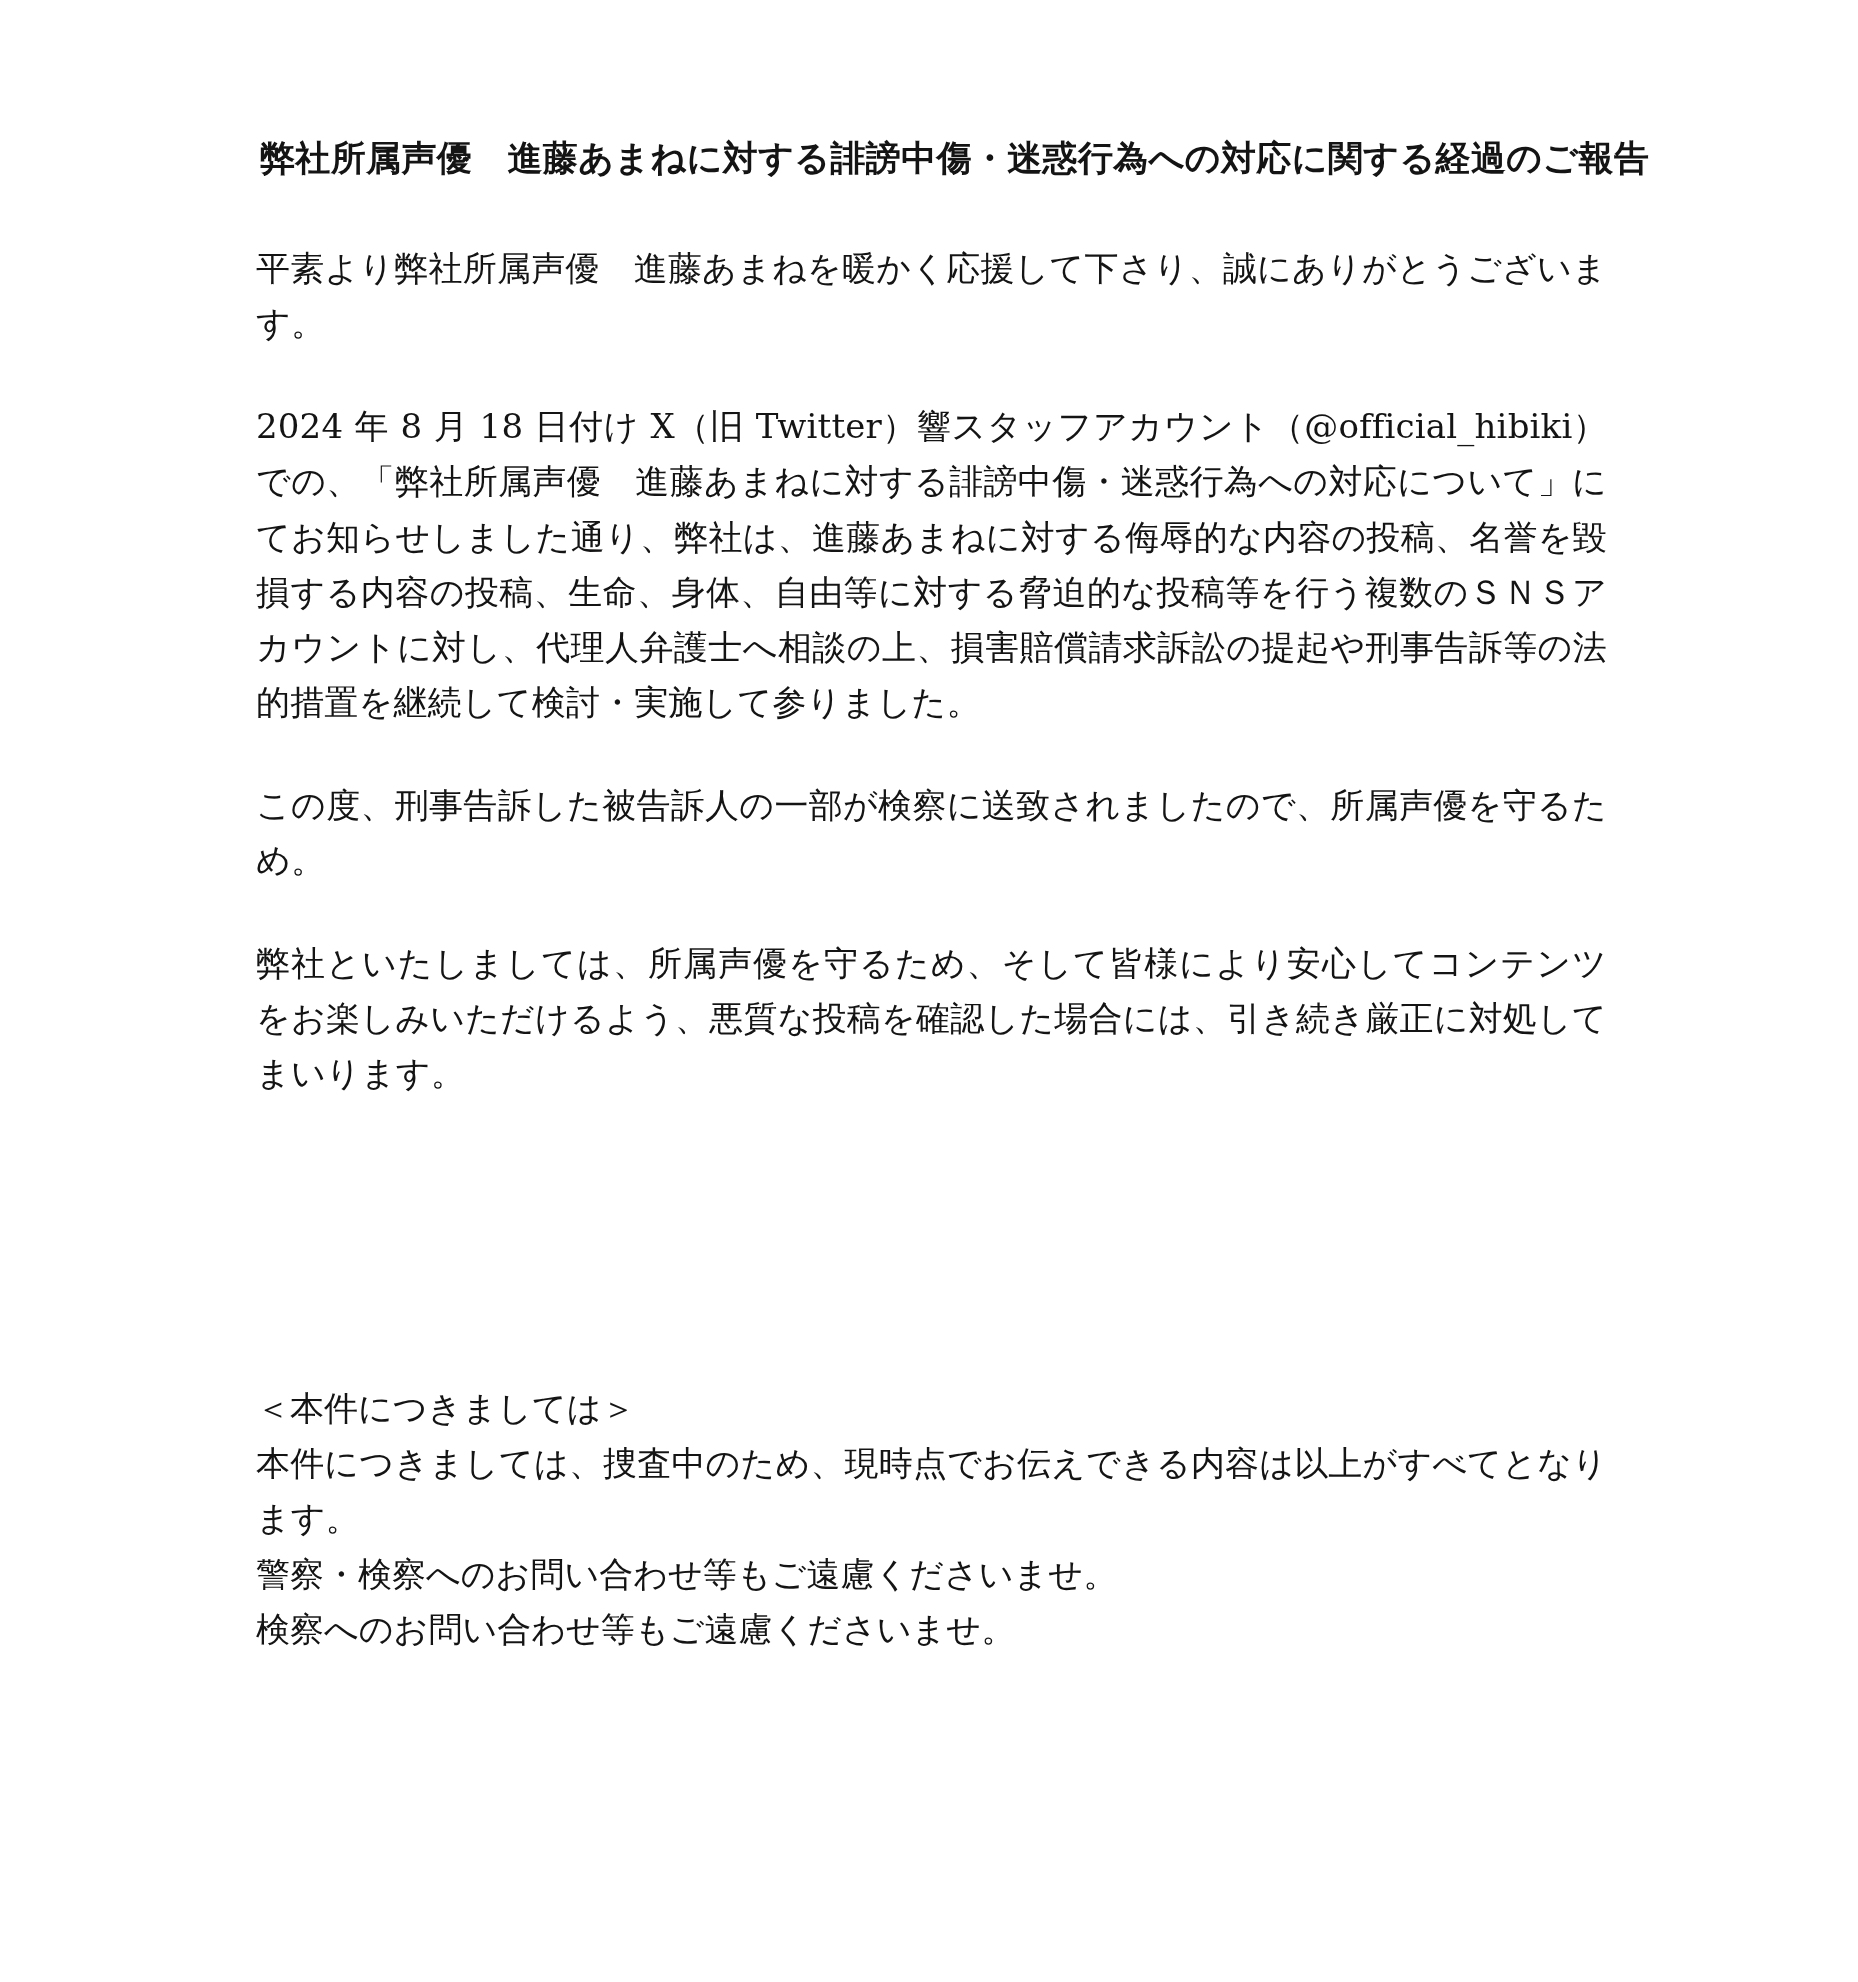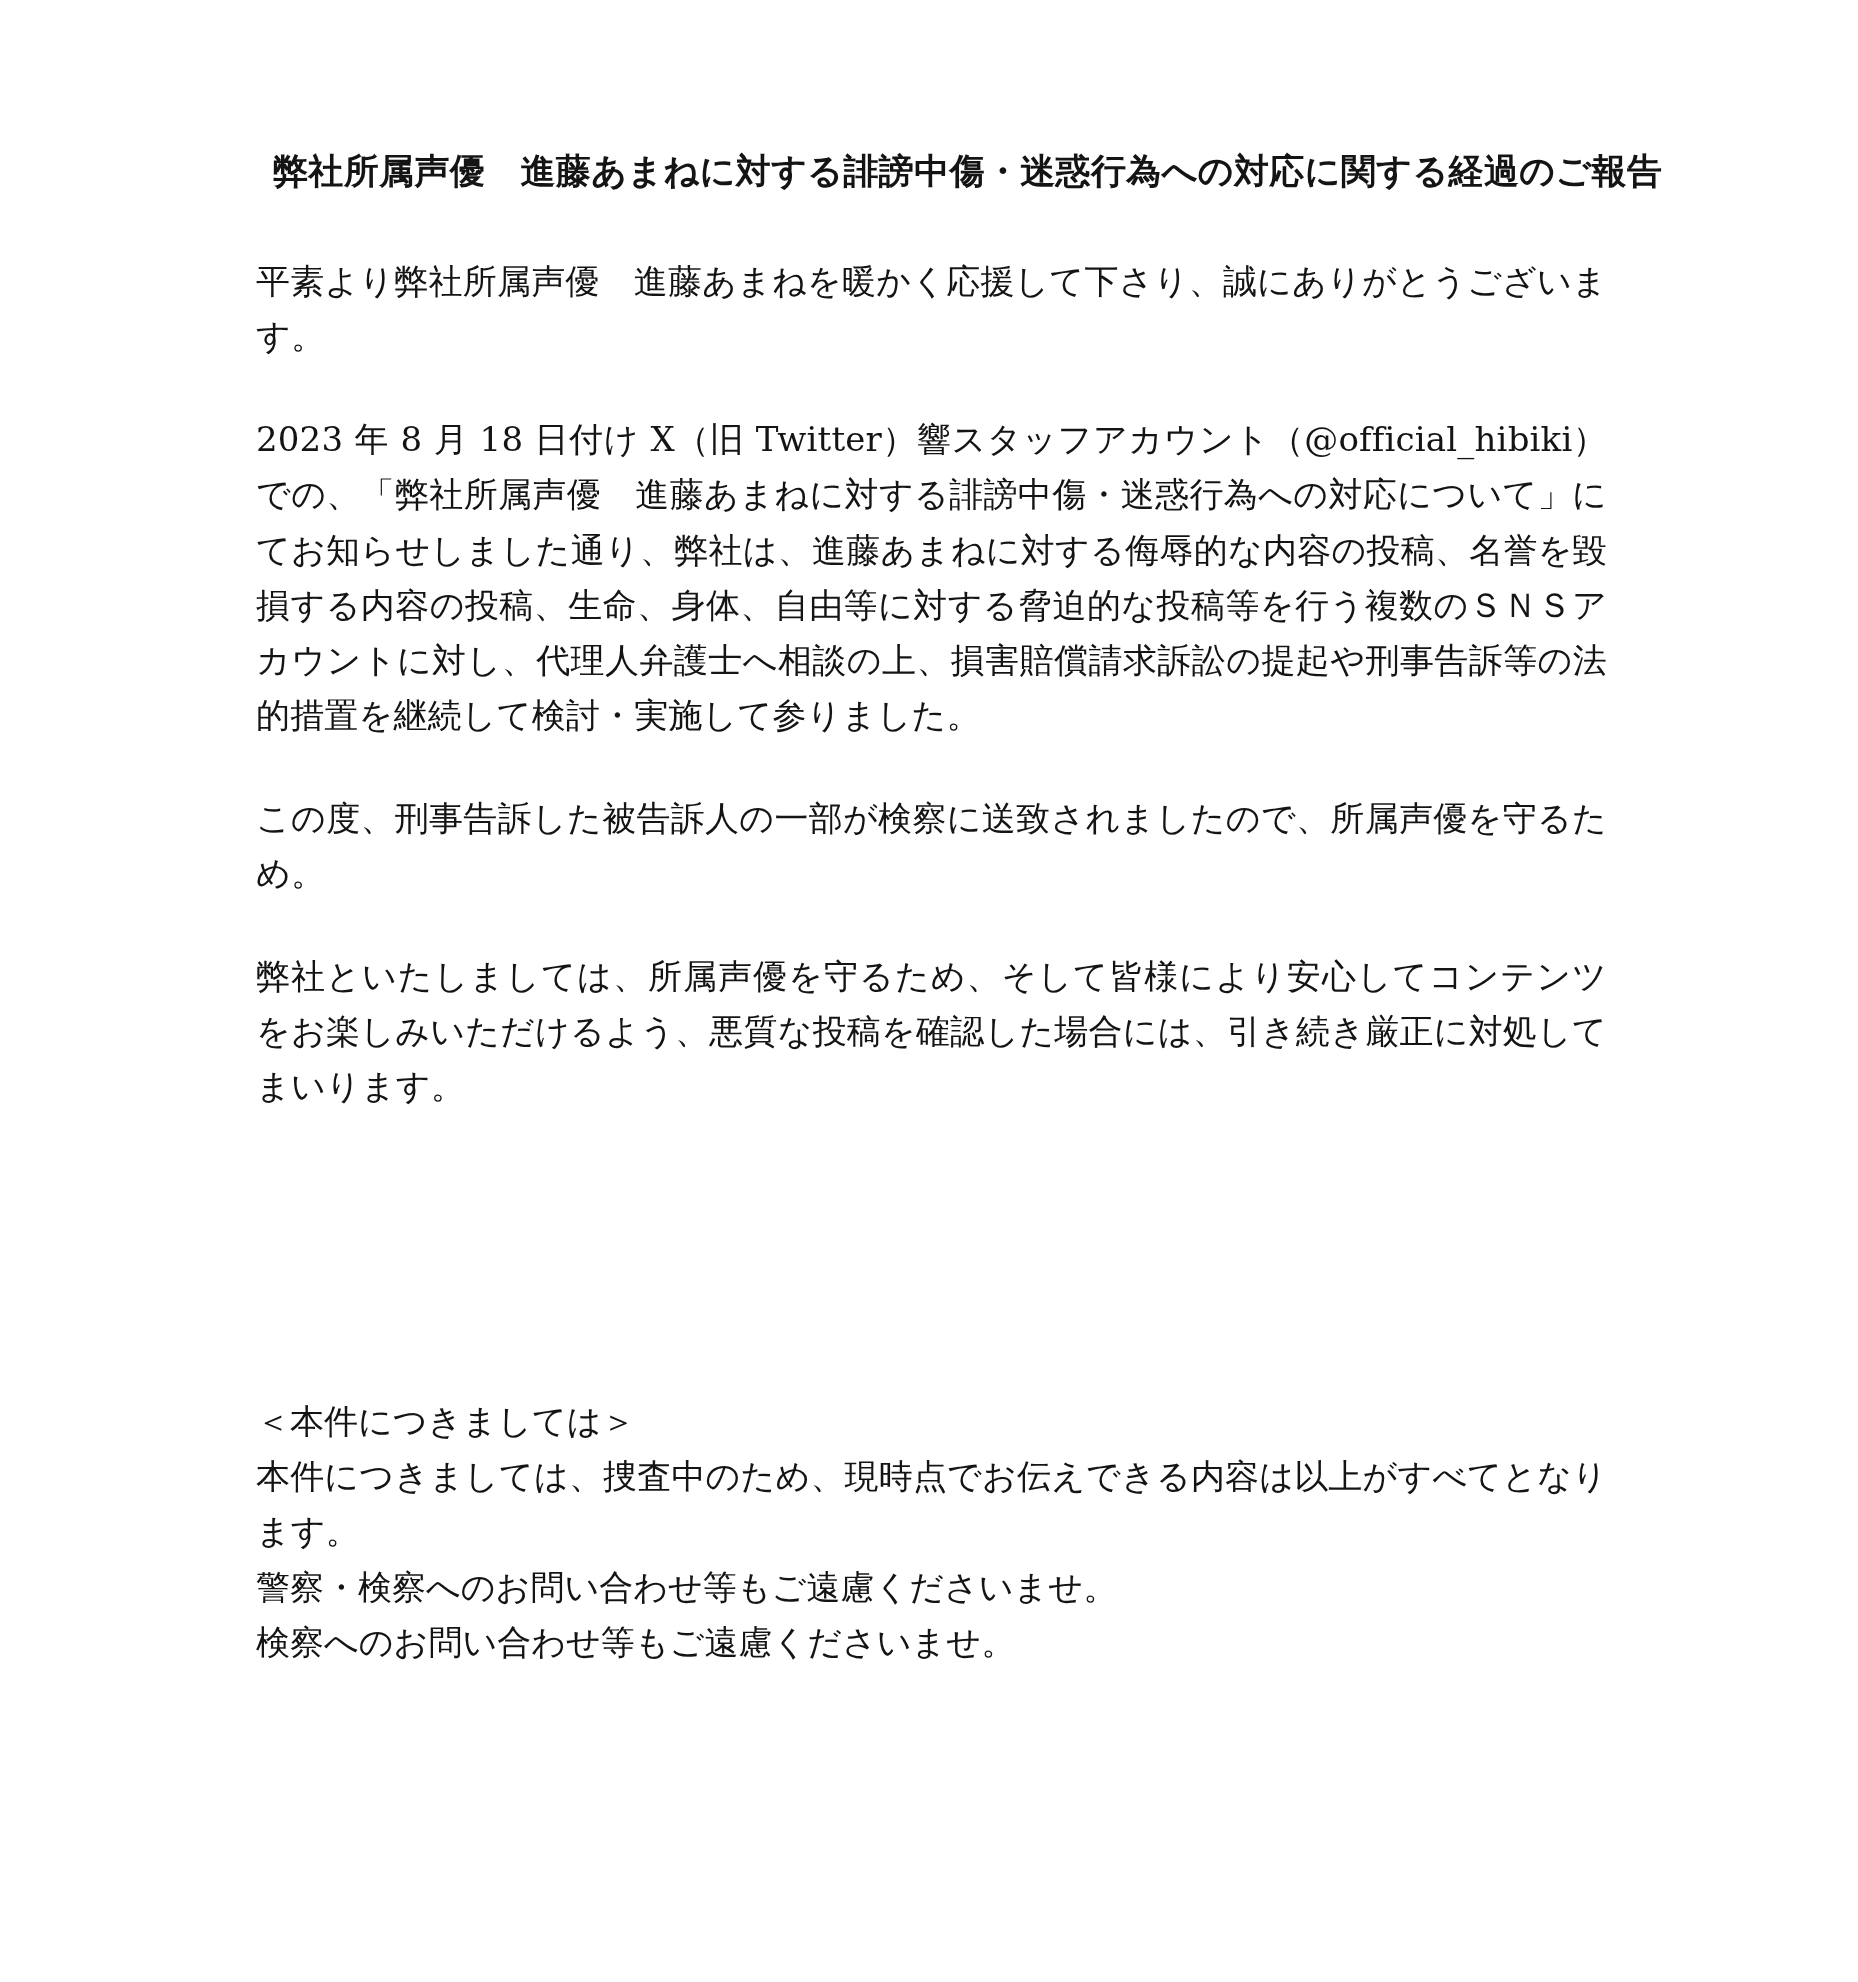--- a/index.html
+++ b/index.html
@@ -24,21 +24,21 @@
     padding: 0;
     background: #ffffff;
   }
   .doc-body {
     position: absolute;
     left: 256px;
     top: 0;
     width: 1351px;
   }
   .doc-title {
-    margin: 17px;
+    margin: 4px;
     padding-top: 130px;
     font-size: 35px;
     font-weight: 600;
     line-height: 1.35;
     text-align: center;
     letter-spacing: 0.01em;
     white-space: pre;
   }
   .para {
     margin: 0;
@@ -79,21 +79,21 @@
 <div class="page">
 
   <div class="doc-body">
 
     <h1 class="doc-title">弊社所属声優　進藤あまねに対する誹謗中傷・迷惑行為への対応に関する経過のご報告</h1>
 
     <p class="para first">平素より弊社所属声優　進藤あまねを暖かく応援して下さり、誠にありがとうございます。</p>
 
     <div class="gap-lg"></div>
 
-    <p class="para">2023 年 8 月 18 日付け X（旧 Twitter）響スタッフアカウント（@official_hibiki）での、「弊社所属声優　進藤あまねに対する誹謗中傷・迷惑行為への対応について」にてお知らせしました通り、弊社は、進藤あまねに対する侮辱的な内容の投稿、名誉を毀損する内容の投稿、生命、身体、自由等に対する脅迫的な投稿等を行う複数のＳＮＳアカウントに対し、代理人弁護士へ相談の上、損害賠償請求訴訟の提起や刑事告訴等の法的措置を継続して検討・実施して参りました。</p>
+    <p class="para">2024 年 8 月 18 日付け X（旧 Twitter）響スタッフアカウント（@official_hibiki）での、「弊社所属声優　進藤あまねに対する誹謗中傷・迷惑行為への対応について」にてお知らせしました通り、弊社は、進藤あまねに対する侮辱的な内容の投稿、名誉を毀損する内容の投稿、生命、身体、自由等に対する脅迫的な投稿等を行う複数のＳＮＳアカウントに対し、代理人弁護士へ相談の上、損害賠償請求訴訟の提起や刑事告訴等の法的措置を継続して検討・実施して参りました。</p>
 
     <div class="gap-lg"></div>
 
     <p class="para">この度、刑事告訴した被告訴人の一部が検察に送致されましたので、所属声優を守るため。</p>
 
     <div class="gap-lg"></div>
 
     <p class="para">弊社といたしましては、所属声優を守るため、そして皆様により安心してコンテンツをお楽しみいただけるよう、悪質な投稿を確認した場合には、引き続き厳正に対処してまいります。</p>
 
     <div class="gap-lg"></div>

